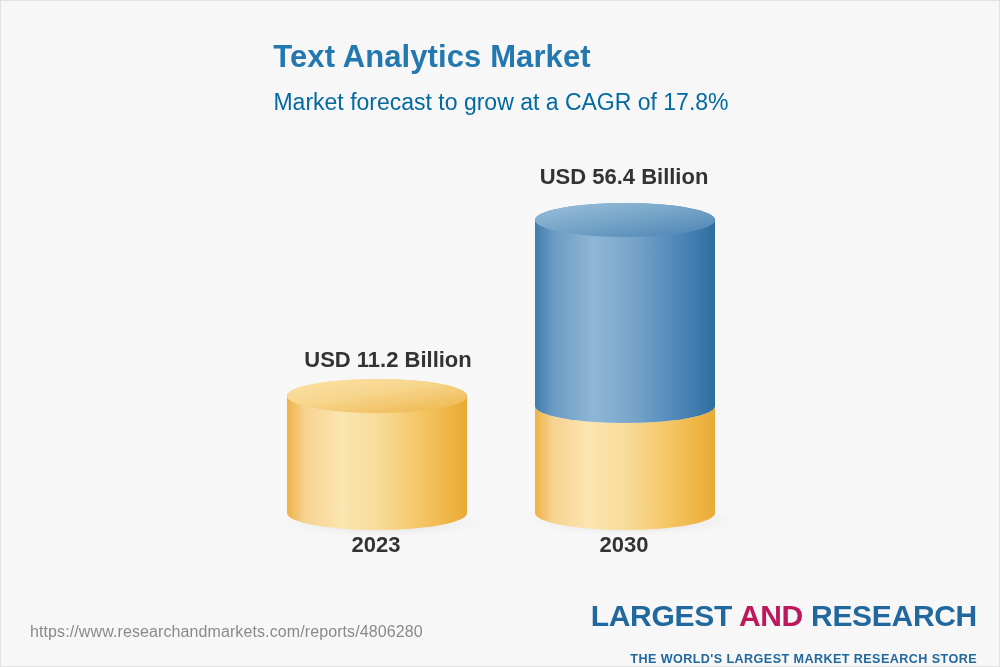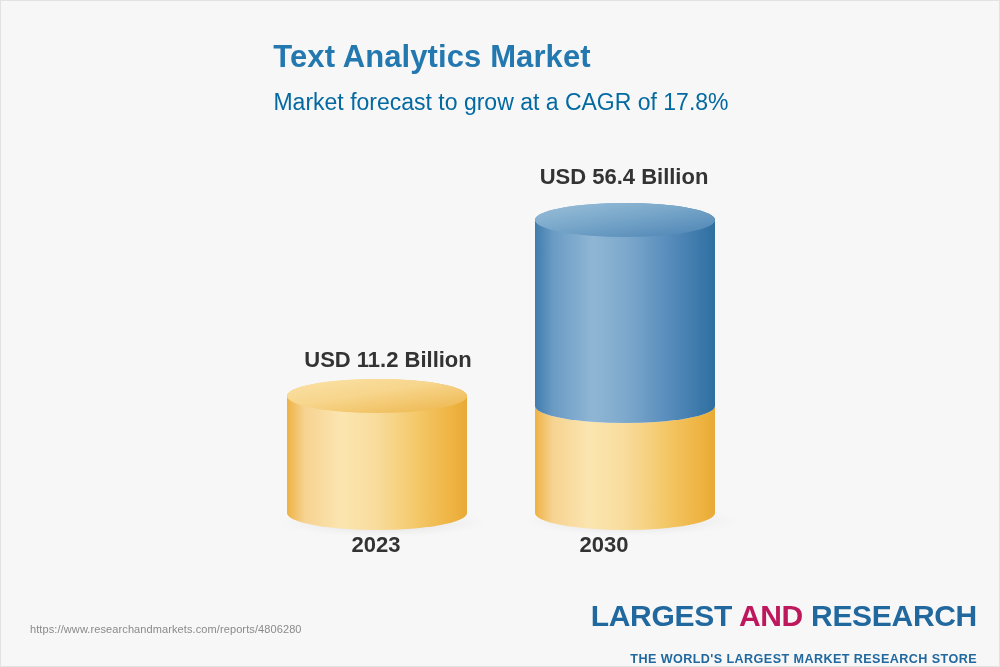--- a/index.html
+++ b/index.html
@@ -64,21 +64,21 @@
   
   .category-label {
     position: absolute;
     text-align: center;
     font-size: 22px;
     font-weight: bold;
     color: #333333;
     width: 200px;
   }
   #category-label-2024 { left: 275px; top: 531px; }
-  #category-label-2030 { left: 503px; top: 531px; }
+  #category-label-2030 { left: 523px; top: 531px; }
   
   .cylinder-wrap {
     position: absolute;
   }
   #cylinder-2024 {
     left: 286px;
     top: 378px;
     width: 180px;
     height: 140px;
   }
@@ -87,21 +87,21 @@
     top: 202px;
     width: 180px;
     height: 316px;
   }
   .cylinder-wrap svg { display: block; overflow: visible; }
   
   #footer-url {
     position: absolute;
     left: 29px;
     top: 622px;
-    font-size: 11px;
+    font-size: 16px;
     color: #8a8a8a;
     font-weight: normal;
     letter-spacing: 0.1px;
   }
   #brand-logo {
     position: absolute;
     right: 22px;
     top: 600px;
     text-align: right;
   }

